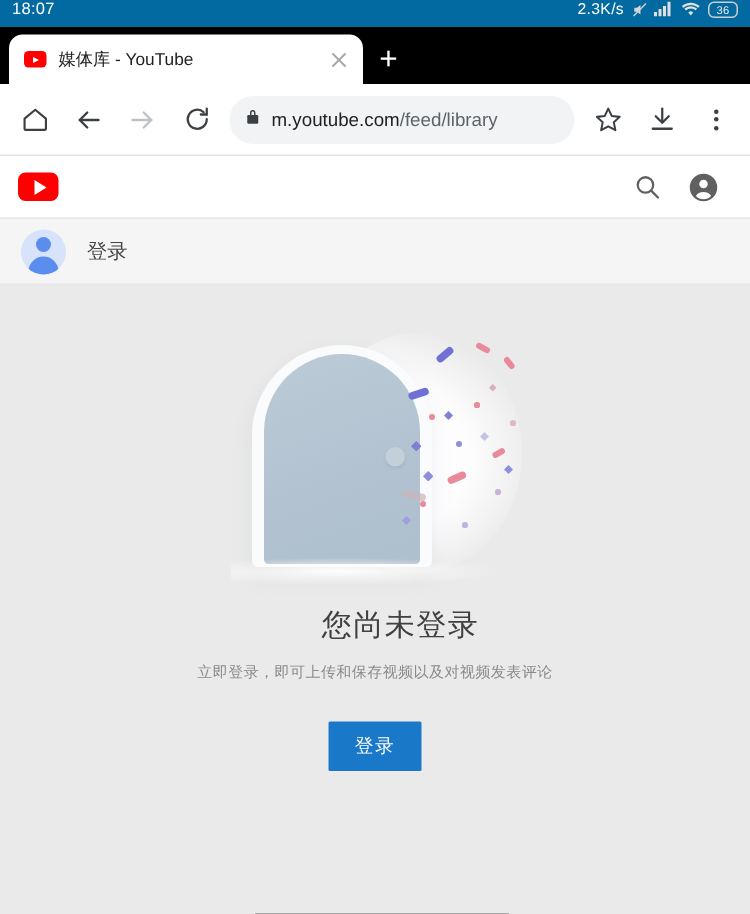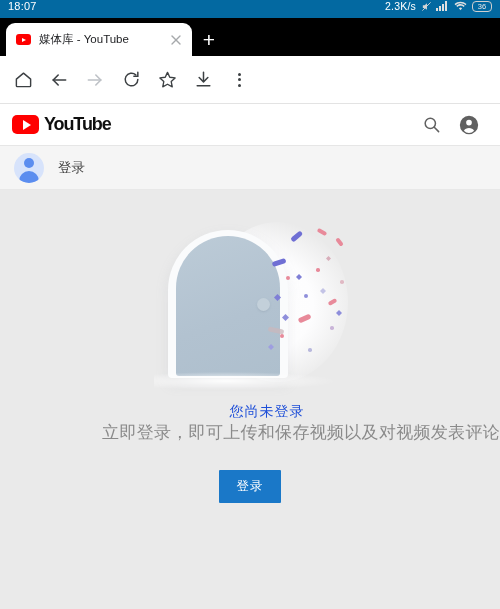--- a/index.html
+++ b/index.html
@@ -23,21 +23,21 @@
   .mute-ico svg, .sig-ico svg, .wifi-ico svg { display:block; }
   .batt {
     border:1px solid #cfcfcf; border-radius:4px;
     font-size:7.5px; line-height:9px; padding:0 3px;
     min-width:20px; text-align:center; color:#e8e8e8;
   }
 
   
   .tabstrip { height:38px; background:#000; display:flex; align-items:flex-end; padding-left:6px; }
   .tab {
-    position:relative; width:186px; height:33px; background:#fff;
+    position:relative; width:236px; height:33px; background:#fff;
     border-radius:9px 9px 0 0; display:flex; align-items:center;
     padding:0 8px 0 10px; gap:8px;
   }
   .tab-fav {
     width:15px; height:11px; background:#ff0000; border-radius:3px;
     display:flex; align-items:center; justify-content:center; flex:0 0 auto;
   }
   .tab-fav i { width:0; height:0; border-left:4px solid #fff; border-top:2.5px solid transparent; border-bottom:2.5px solid transparent; margin-left:1px; }
   .tab-title {
     flex:1; font-size:11.5px; color:#202124; white-space:nowrap;
@@ -128,22 +128,22 @@
   .conf { position:absolute; border-radius:50%; }
   .dash { position:absolute; border-radius:3px; }
   .diam { position:absolute; }
   .diam::before {
     content:""; display:block; width:100%; height:100%;
     background:currentColor;
     clip-path:polygon(50% 0,100% 50%,50% 100%,0 50%);
   }
 
   .msg { text-align:center; margin-top:16px; }
-  .msg h1 { font-size:14px; color:#1d4ed8; font-weight:normal; letter-spacing:1px;margin-left:34px; }
-  .msg p { font-size:17px; color:#8a8a8a; letter-spacing:.3px;text-align:right; }
+  .msg h1 { font-size:20px; color:#404040; font-weight:normal; letter-spacing:1px;margin-left:34px; }
+  .msg p { font-size:10px; color:#8a8a8a; margin-top:11px; letter-spacing:.3px; }
   .cta {
     display:block; margin:26px auto 0; background:#1a78c8; color:#fff;
     border:none; font-size:12.5px; padding:8px 0; width:62px; letter-spacing:1px;
     font-family:"Liberation Sans",sans-serif; border-radius:1px;
   }
 </style>
 </head>
 <body>
 
 <div class="phone">
@@ -211,20 +211,29 @@
           <polyline points="13,6 19,12 13,18"></polyline>
       </svg>
     </span>
     <span class="tb-btn">
       <svg width="19" height="19" viewBox="0 0 24 24" fill="none" stroke="currentColor" stroke-width="1.9" stroke-linecap="round">
         <path d="M20 12a8 8 0 1 1-2.6-5.9"></path>
           <polyline points="20,3 20,8 15,8"></polyline>
       </svg>
     </span>
 
+    <div class="omnibox">
+      <span>
+        <svg width="11" height="13" viewBox="0 0 24 26" fill="#3c4043">
+          <rect x="4" y="11" width="16" height="13" rx="2"></rect>
+          <path d="M8 11V8a4 4 0 0 1 8 0v3h-2.2V8a1.8 1.8 0 0 0-3.6 0v3H8z"></path>
+        </svg>
+      </span>
+      <span class="url"><b>m.youtube.com</b><span>/feed/library</span></span>
+    </div>
 
     <span class="tb-btn">
       <svg width="19" height="19" viewBox="0 0 24 24" fill="none" stroke="#3c4043" stroke-width="1.7" stroke-linejoin="round">
         <polygon points="12,3 14.9,9.2 21.6,10 16.7,14.6 18,21.2 12,18 6,21.2 7.3,14.6 2.4,10 9.1,9.2"></polygon>
       </svg>
     </span>
     <span class="tb-btn">
       <svg width="19" height="19" viewBox="0 0 24 24" fill="none" stroke="#3c4043" stroke-width="1.9" stroke-linecap="round" stroke-linejoin="round">
         <line x1="12" y1="3" x2="12" y2="14"></line>
           <polyline points="6.5,9.5 12,15 17.5,9.5"></polyline>
@@ -238,21 +247,20 @@
           <span></span>
         </span>
     </span>
   </div>
 
   <div class="ythead">
     <span class="ytlogo">
       <span class="ytmark">
           <i></i>
         </span>
-      <span class="ytword">YouTube</span>
     </span>
     <span class="ythead-sp"></span>
     <span class="ythead-ico">
       <svg width="19" height="19" viewBox="0 0 24 24" fill="none" stroke="currentColor" stroke-width="1.9" stroke-linecap="round">
         <circle cx="10.5" cy="10.5" r="6.5"></circle>
           <line x1="15.5" y1="15.5" x2="21" y2="21"></line>
       </svg>
     </span>
     <span class="ythead-ico">
       <svg width="22" height="22" viewBox="0 0 24 24" fill="currentColor">

